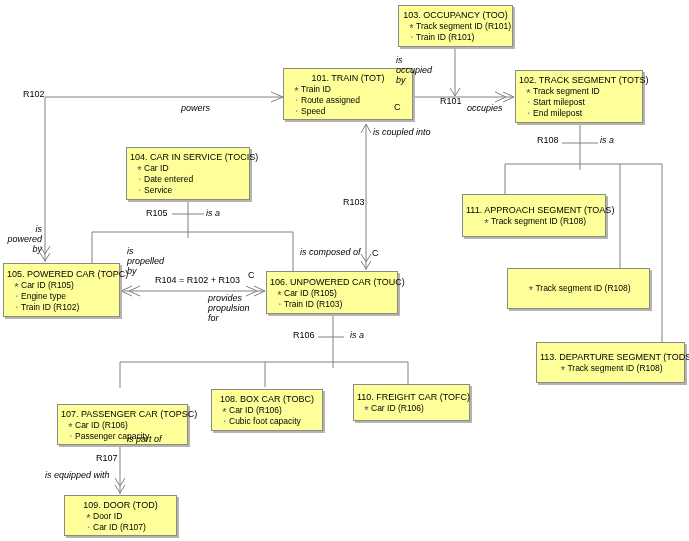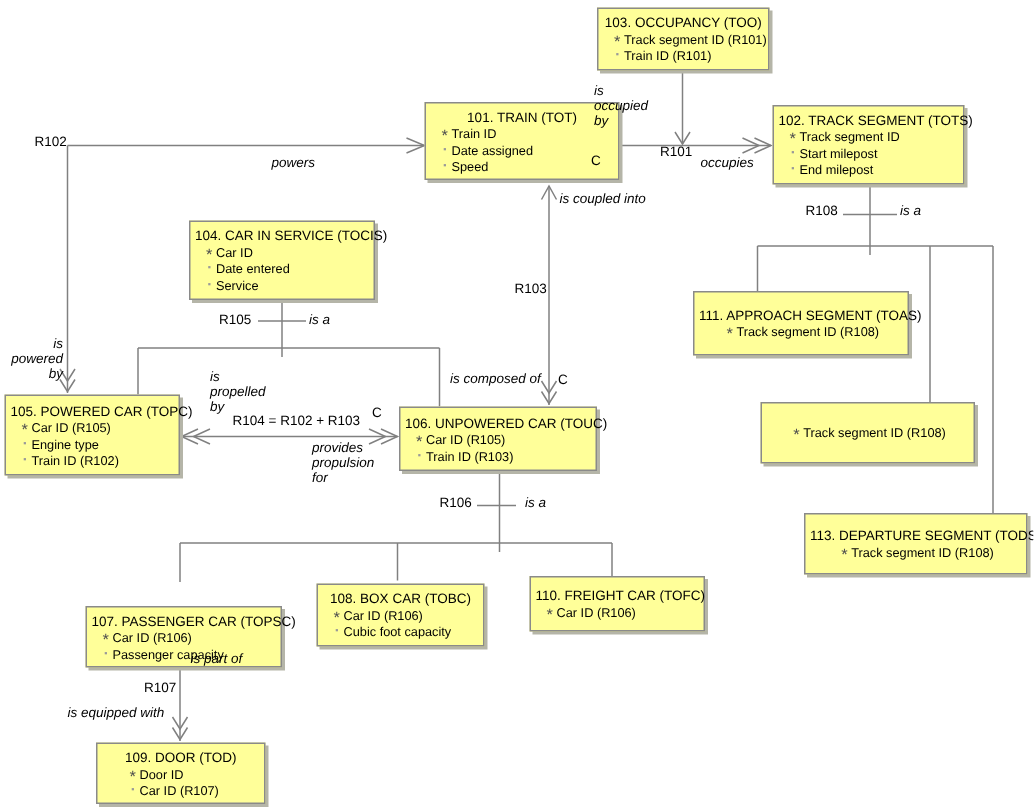--- a/index.html
+++ b/index.html
@@ -133,21 +133,21 @@
   </div>
 
   <div class="entity" style="left:283px;top:68px;width:130px;height:52px">
     <div class="e-title">101. TRAIN (TOT)</div>
     <div class="e-attr">
       <span class="icon key">*</span>
       <span class="e-attr-text">Train ID</span>
     </div>
     <div class="e-attr">
       <span class="icon bullet">▪</span>
-      <span class="e-attr-text">Date assigned</span>
+      <span class="e-attr-text">Route assigned</span>
     </div>
     <div class="e-attr">
       <span class="icon bullet">▪</span>
       <span class="e-attr-text">Speed</span>
     </div>
   </div>
 
   <div class="entity" style="left:515px;top:70px;width:128px;height:53px">
     <div class="e-title">102. TRACK SEGMENT (TOTS)</div>
     <div class="e-attr">
@@ -277,32 +277,32 @@
 
   <div class="lbl" style="left:23px;top:89px">R102</div>
   <div class="lbl italic" style="left:181px;top:103px">powers</div>
 
   <div class="lbl italic wrap" style="left:396px;top:55px;width:38px">is occupied by</div>
   <div class="lbl" style="left:394px;top:102px">C</div>
   <div class="lbl" style="left:440px;top:96px">R101</div>
   <div class="lbl italic" style="left:467px;top:103px">occupies</div>
 
   <div class="lbl italic" style="left:373px;top:127px">is coupled into</div>
-  <div class="lbl" style="left:343px;top:187px">R103</div>
+  <div class="lbl" style="left:343px;top:197px">R103</div>
   <div class="lbl italic" style="left:300px;top:247px">is composed of</div>
   <div class="lbl" style="left:372px;top:248px">C</div>
 
   <div class="lbl" style="left:537px;top:135px">R108</div>
   <div class="lbl italic" style="left:600px;top:135px">is a</div>
 
   <div class="lbl" style="left:146px;top:208px">R105</div>
   <div class="lbl italic" style="left:206px;top:208px">is a</div>
 
   <div class="lbl italic wrap right" style="left:0px;top:224px;width:42px">is powered by</div>
-  <div class="lbl italic wrap" style="left:140px;top:246px;width:44px">is propelled by</div>
+  <div class="lbl italic wrap" style="left:127px;top:246px;width:44px">is propelled by</div>
   <div class="lbl" style="left:155px;top:275px">R104 = R102 + R103</div>
   <div class="lbl" style="left:248px;top:270px">C</div>
   <div class="lbl italic wrap center" style="left:208px;top:293px;width:52px">provides propulsion for</div>
 
   <div class="lbl" style="left:293px;top:330px">R106</div>
   <div class="lbl italic" style="left:350px;top:330px">is a</div>
 
   <div class="lbl italic" style="left:127px;top:434px">is part of</div>
   <div class="lbl" style="left:96px;top:453px">R107</div>
   <div class="lbl italic" style="left:45px;top:470px">is equipped with</div>

